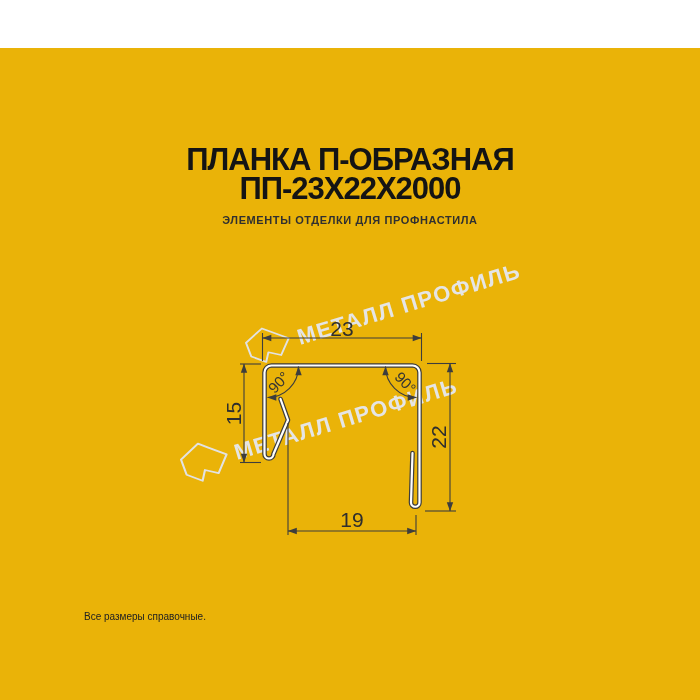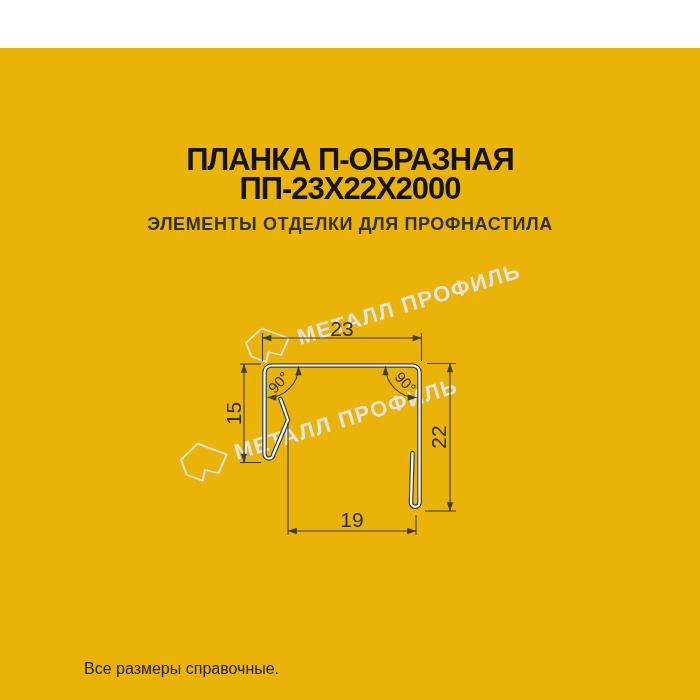--- a/index.html
+++ b/index.html
@@ -1,30 +1,30 @@
 <!DOCTYPE html>
 <html><head>
 <meta charset="utf-8">
 <style>
   html,body{margin:0;padding:0;background:#fff;}
   .page{position:relative;width:700px;height:700px;background:#eab308;overflow:hidden;
         font-family:"Liberation Sans", sans-serif;margin-top:48px;}
   .header{position:absolute;top:0;left:0;width:700px;padding-top:97px;text-align:center;}
   .title-line{display:block;font-size:31px;font-weight:bold;letter-spacing:-1px;
               line-height:29px;color:#141414;}
-  .subtitle{margin-top:11px;font-size:18px;font-weight:bold;letter-spacing:.6px;color:#303030;}
+  .subtitle{margin-top:11px;font-size:11px;font-weight:bold;letter-spacing:.6px;color:#303030;}
   .drawing-svg{position:absolute;left:0;top:0;}
   .wm-text{font-size:22px;font-weight:bold;letter-spacing:1.5px;fill:#e5e5e5;}
   .wm-logo{fill:none;stroke:#e2e2e2;stroke-width:4.5;stroke-linejoin:round;}
   .m-out{fill:none;stroke:#3d3d3d;stroke-width:4.6;stroke-linecap:round;stroke-linejoin:round;}
   .m-in{fill:none;stroke:#ffffff;stroke-width:2.2;stroke-linecap:round;stroke-linejoin:round;}
   .dim{stroke:#3d3d3d;stroke-width:1.1;fill:none;}
   .dim-txt{fill:#2e2e2e;font-size:21px;}
   .ang-txt{fill:#333;font-size:15px;}
-  .footer{position:absolute;left:84px;top:612px;font-size:16px;color:#222;line-height:17.5px;}
+  .footer{position:absolute;left:84px;top:560px;font-size:10px;color:#222;line-height:17.5px;}
 </style>
 </head>
 <body>
 
 <div class="page">
 
   <div class="header">
     <span class="title-line">ПЛАНКА П-ОБРАЗНАЯ</span>
     <span class="title-line">ПП-23Х22Х2000</span>
     <div class="subtitle">ЭЛЕМЕНТЫ ОТДЕЛКИ ДЛЯ ПРОФНАСТИЛА</div>

